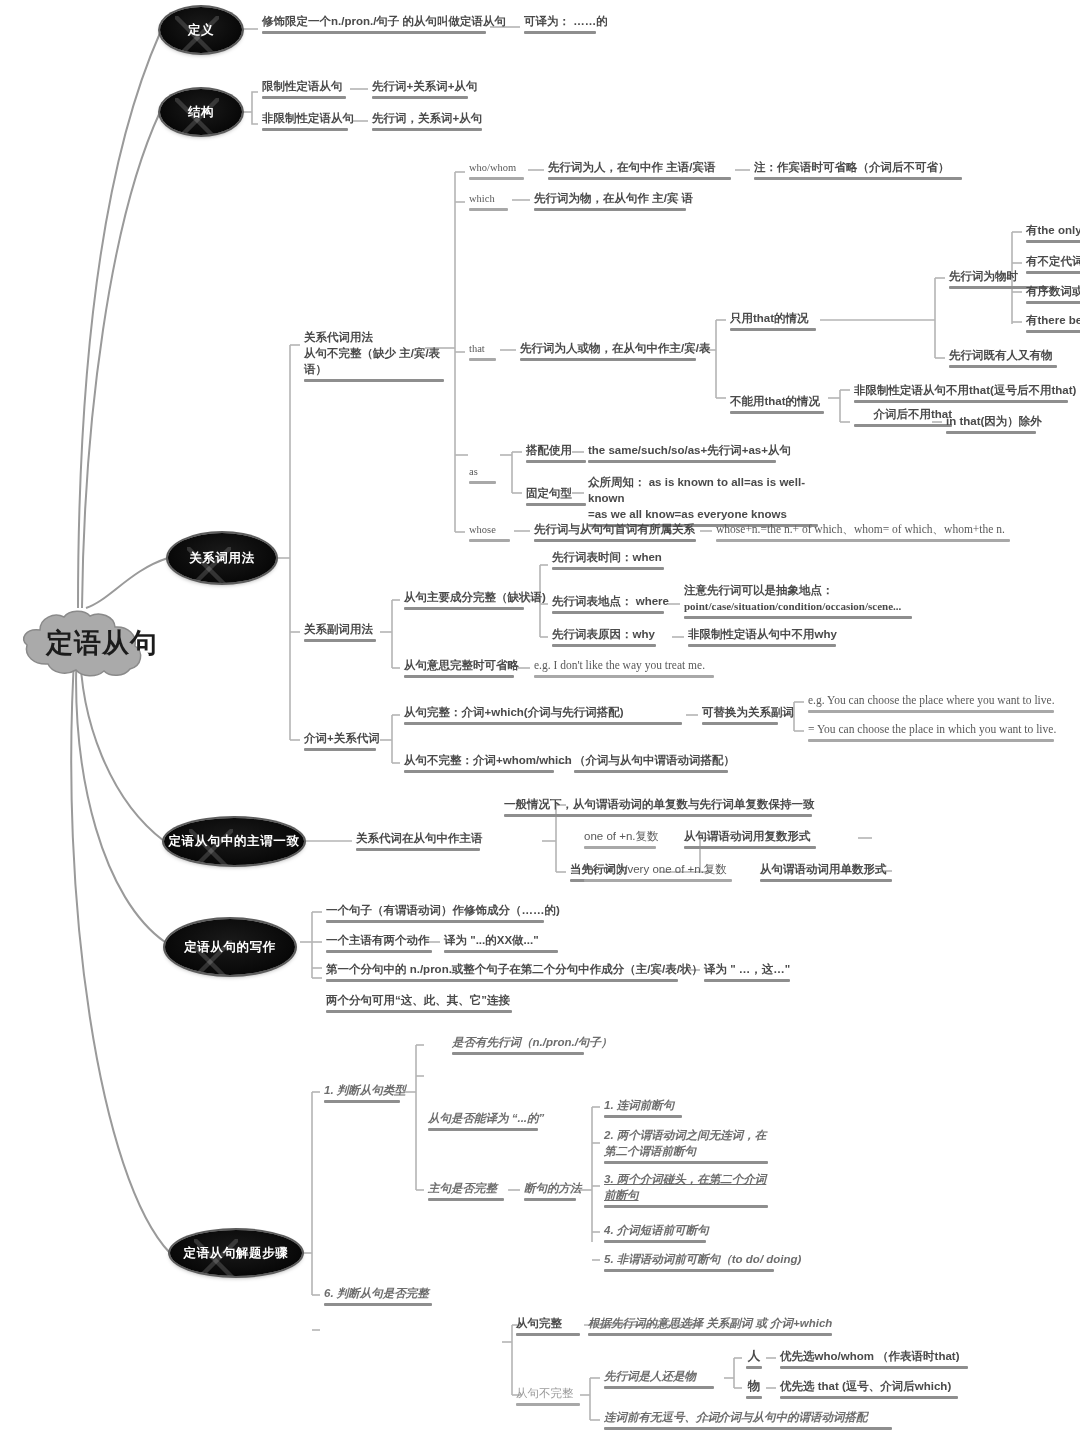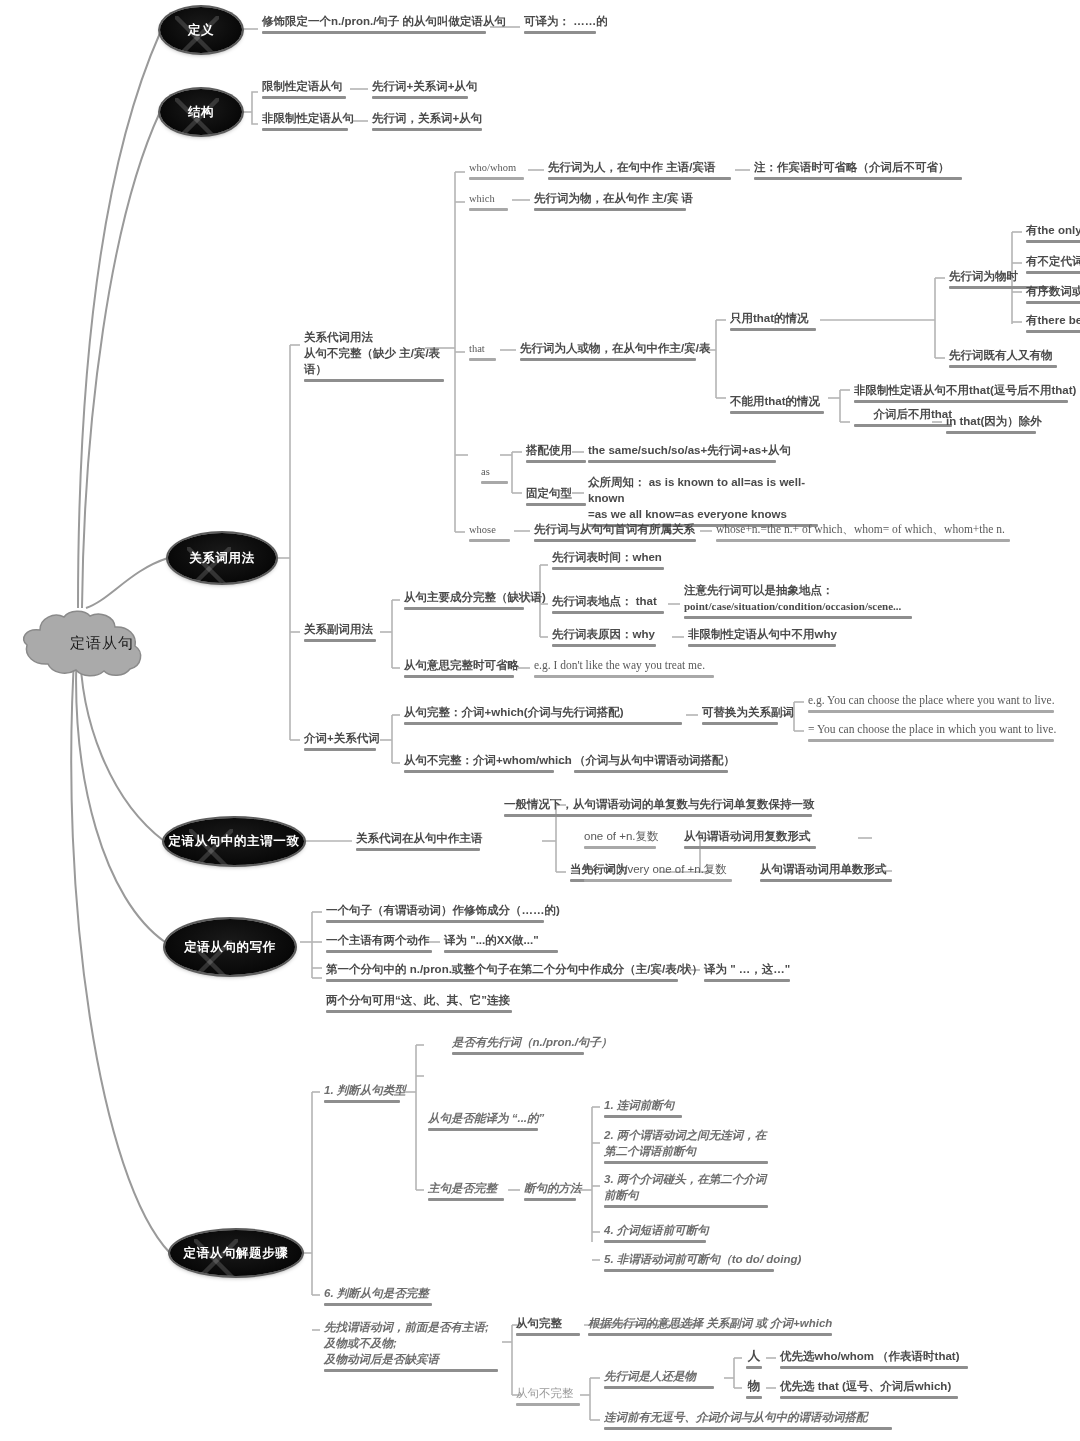--- a/index.html
+++ b/index.html
@@ -34,22 +34,22 @@
   }
   .root-node .cloud {
     position: absolute;
     left: 0; top: 0;
     width: 148px; height: 70px;
   }
   .root-node .root-label {
     position: relative;
     z-index: 2;
     color: #1b1b1b;
-    font-size: 15px;
-    font-weight: normal;
+    font-size: 27px;
+    font-weight: bold;
     letter-spacing: 1px;
     white-space: nowrap;
     margin-left: 44px;
   }
 
   
   .ell-node {
     position: absolute;
     display: flex;
     align-items: center;
@@ -371,21 +371,21 @@
   <div class="txt dark" style="left:850px; top:382px; width:222px;">
     <span>非限制性定语从句不用that(逗号后不用that)</span><span class="ul dk"></span>
   </div>
   <div class="txt dark" style="left:850px; top:406px; width:106px;text-align:right;">
     <span>介词后不用that</span><span class="ul dk"></span>
   </div>
   <div class="txt dark" style="left:942px; top:413px; width:98px;">
     <span>in that(因为）除外</span><span class="ul dk"></span>
   </div>
 
-  <div class="txt small" style="left:465px; top:463px; width:35px;margin-left:12px;">
+  <div class="txt small" style="left:465px; top:463px; width:35px;">
     <span class="en">as</span><span class="ul"></span>
   </div>
   <div class="txt dark" style="left:522px; top:442px; width:68px;">
     <span>搭配使用</span><span class="ul dk"></span>
   </div>
   <div class="txt dark" style="left:584px; top:442px; width:196px;">
     <span>the same/such/so/as+先行词+as+从句</span><span class="ul dk"></span>
   </div>
   <div class="txt dark" style="left:522px; top:485px; width:68px;">
     <span>固定句型</span><span class="ul dk"></span>
@@ -408,21 +408,21 @@
   <div class="txt dark" style="left:300px; top:621px; width:80px;">
     <span>关系副词用法</span><span class="ul dk"></span>
   </div>
   <div class="txt dark" style="left:400px; top:589px; width:128px;">
     <span>从句主要成分完整（缺状语)</span><span class="ul dk"></span>
   </div>
   <div class="txt dark" style="left:548px; top:549px; width:120px;">
     <span>先行词表时间：when</span><span class="ul dk"></span>
   </div>
   <div class="txt dark" style="left:548px; top:593px; width:120px;">
-    <span>先行词表地点： that</span><span class="ul dk"></span>
+    <span>先行词表地点： where</span><span class="ul dk"></span>
   </div>
   <div class="txt dark wrap" style="left:680px; top:581px; width:236px; line-height:16px;">
     <span>注意先行词可以是抽象地点：</span><br>
     <span class="en" style="font-size:11px">point/case/situation/condition/occasion/scene...</span><span class="ul dk"></span>
   </div>
   <div class="txt dark" style="left:548px; top:626px; width:112px;">
     <span>先行词表原因：why</span><span class="ul dk"></span>
   </div>
   <div class="txt dark" style="left:684px; top:626px; width:156px;">
     <span>非限制性定语从句中不用why</span><span class="ul dk"></span>
@@ -512,39 +512,34 @@
   <div class="txt ital" style="left:520px; top:1180px; width:60px;">
     <span>断句的方法</span><span class="ul dk"></span>
   </div>
   <div class="txt ital" style="left:600px; top:1097px; width:86px;">
     <span>1. 连词前断句</span><span class="ul dk"></span>
   </div>
   <div class="txt ital wrap" style="left:600px; top:1126px; width:172px; line-height:16px;">
     <span>2. 两个谓语动词之间无连词，在</span><br>
     <span>第二个谓语前断句</span><span class="ul dk"></span>
   </div>
-  <div class="txt ital wrap" style="left:600px; top:1170px; width:172px; line-height:16px;">
+  <div class="txt ital wrap" style="left:600px; top:1170px; width:172px; line-height:16px;text-decoration:underline;">
     <span>3. 两个介词碰头，在第二个介词</span><br>
     <span>前断句</span><span class="ul dk"></span>
   </div>
   <div class="txt ital" style="left:600px; top:1222px; width:110px;">
     <span>4. 介词短语前可断句</span><span class="ul dk"></span>
   </div>
   <div class="txt ital" style="left:600px; top:1251px; width:178px;">
     <span>5. 非谓语动词前可断句（to do/ doing)</span><span class="ul dk"></span>
   </div>
 
   <div class="txt ital" style="left:320px; top:1285px; width:116px;">
     <span>6. 判断从句是否完整</span><span class="ul dk"></span>
   </div>
-  <div class="txt ital wrap" style="left:320px; top:1318px; width:182px; line-height:16px;">
-    <span>先找谓语动词，前面是否有主语;</span><br>
-    <span>及物或不及物;</span><br>
-    <span>及物动词后是否缺宾语</span><span class="ul dk"></span>
-  </div>
   <div class="txt dark" style="left:512px; top:1315px; width:72px;">
     <span>从句完整</span><span class="ul dk"></span>
   </div>
   <div class="txt ital" style="left:584px; top:1315px; width:252px;">
     <span>根据先行词的意思选择 关系副词 或 介词+which</span><span class="ul dk"></span>
   </div>
   <div class="txt" style="left:512px; top:1385px; width:72px; color:#9a9a9a;">
     <span>从句不完整</span><span class="ul"></span>
   </div>
   <div class="txt ital" style="left:600px; top:1368px; width:118px;">

